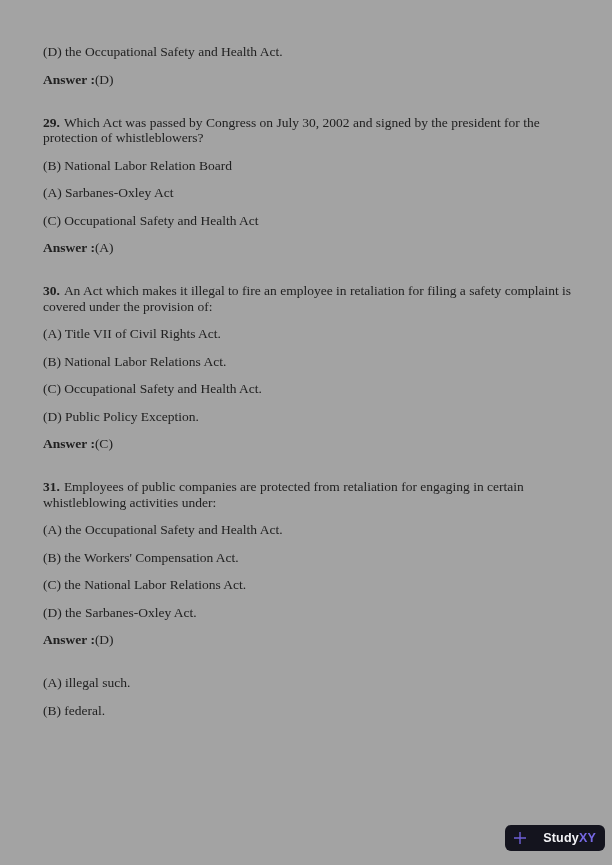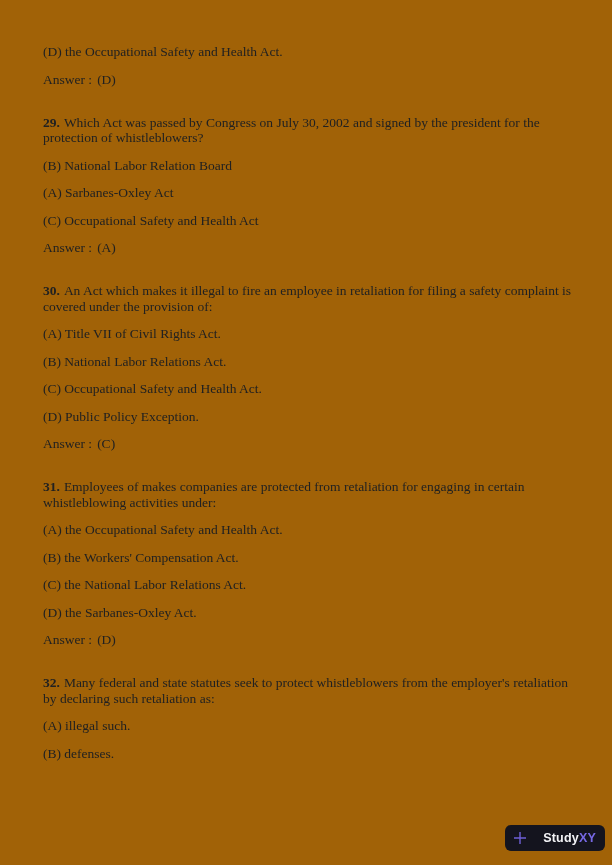--- a/index.html
+++ b/index.html
@@ -7,33 +7,33 @@
   body {
     width: 612px;
     height: 865px;
     font-family: "Liberation Serif", serif;
     color: #212121;
   }
   .doc {
     position: relative;
     width: 612px;
     height: 865px;
-    background: #a16207;
+    background: #a3a3a3;
     overflow: hidden;
   }
   .content {
     padding: 44px 29px 0 43px; 
     font-size: 13.5px;
     line-height: 15.5px;
   }
   p { margin: 0 0 12px 0; }
   p.q-text { margin-bottom: 12px; }
   p.answer { margin-bottom: 27.5px; }
   .q-num { font-weight: bold; margin-right: 4px; }
-  .ans-label { font-weight: normal; margin-right: 5px; }
+  .ans-label { font-weight: bold; }
 
   .brand-badge {
     position: absolute;
     right: 7px;
     bottom: 14px;
     display: inline-flex;
     align-items: center;
     gap: 16px;
     background: #14141e;
     border-radius: 6px;
@@ -80,37 +80,34 @@
       <p class="option">(B) National Labor Relations Act.</p>
       <p class="option">(C) Occupational Safety and Health Act.</p>
       <p class="option">(D) Public Policy Exception.</p>
       <p class="answer">
         <span class="ans-label">Answer :</span><span>(C)</span>
       </p>
     </section>
 
     <section>
       <p class="q-text">
-        <span class="q-num">31.</span><span>Employees of makes companies are protected from retaliation for engaging in certain whistleblowing activities under:</span>
+        <span class="q-num">31.</span><span>Employees of public companies are protected from retaliation for engaging in certain whistleblowing activities under:</span>
       </p>
       <p class="option">(A) the Occupational Safety and Health Act.</p>
       <p class="option">(B) the Workers' Compensation Act.</p>
       <p class="option">(C) the National Labor Relations Act.</p>
       <p class="option">(D) the Sarbanes-Oxley Act.</p>
       <p class="answer">
         <span class="ans-label">Answer :</span><span>(D)</span>
       </p>
     </section>
 
     <section>
-      <p class="q-text">
-        <span class="q-num">32.</span><span>Many federal and state statutes seek to protect whistleblowers from the employer's retaliation by declaring such retaliation as:</span>
-      </p>
       <p class="option">(A) illegal such.</p>
-      <p class="option">(B) defenses.</p>
+      <p class="option">(B) federal.</p>
     </section>
 
   </div>
 
   <div class="brand-badge">
     <span class="plus-icon">
       <svg width="14" height="14" viewBox="0 0 14 14" aria-hidden="true">
         <path d="M7 1 V13 M1 7 H13" stroke="#6e5fd6" stroke-width="1.4" fill="none"></path>
       </svg>
     </span>

